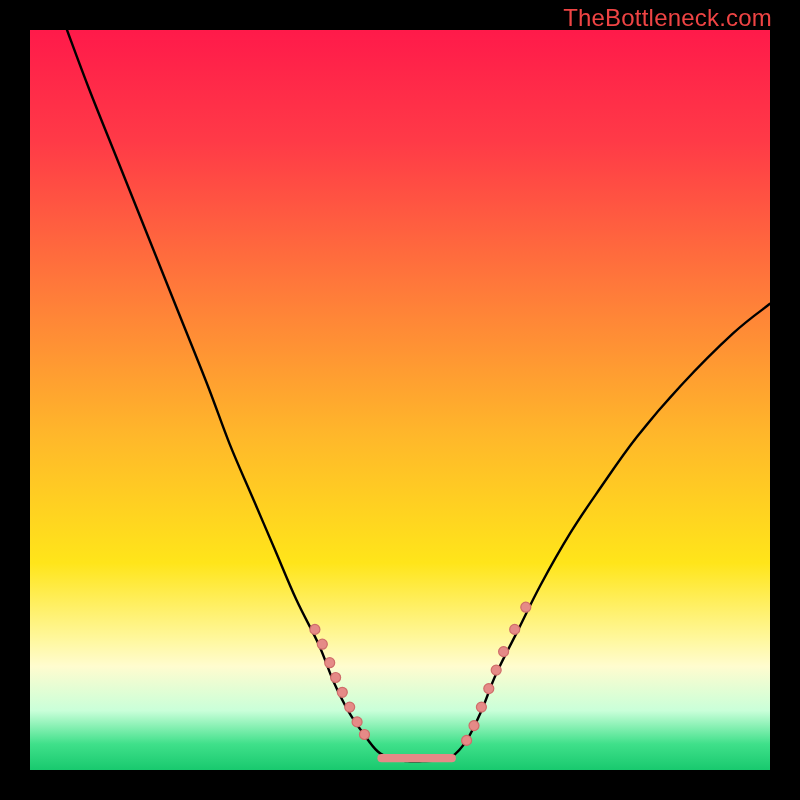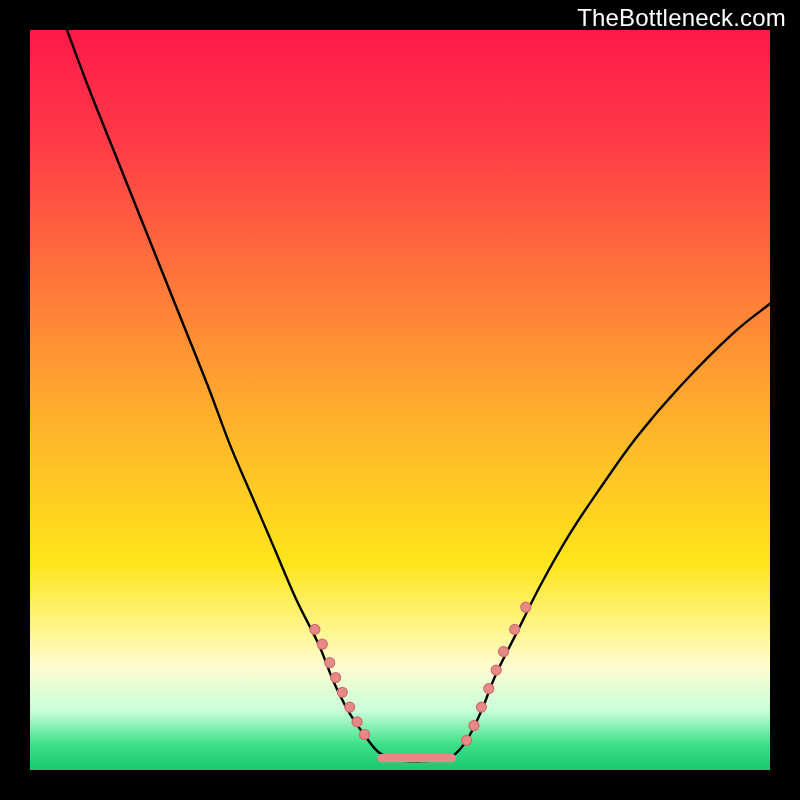--- a/index.html
+++ b/index.html
@@ -13,22 +13,22 @@
   }
   .outer {
     position: relative;
     width: 800px;
     height: 800px;
     background: #000;
   }
   .watermark {
     position: absolute;
     top: 4px;
-    right: 14px;
-    color: #ffffff;
+    right: 28px;
+    color: #ef4444;
     font-size: 24px;
     font-weight: 500;
     letter-spacing: 0.2px;
     z-index: 30;
   }
   svg {
     position: absolute;
     top: 0;
     left: 0;
   }

